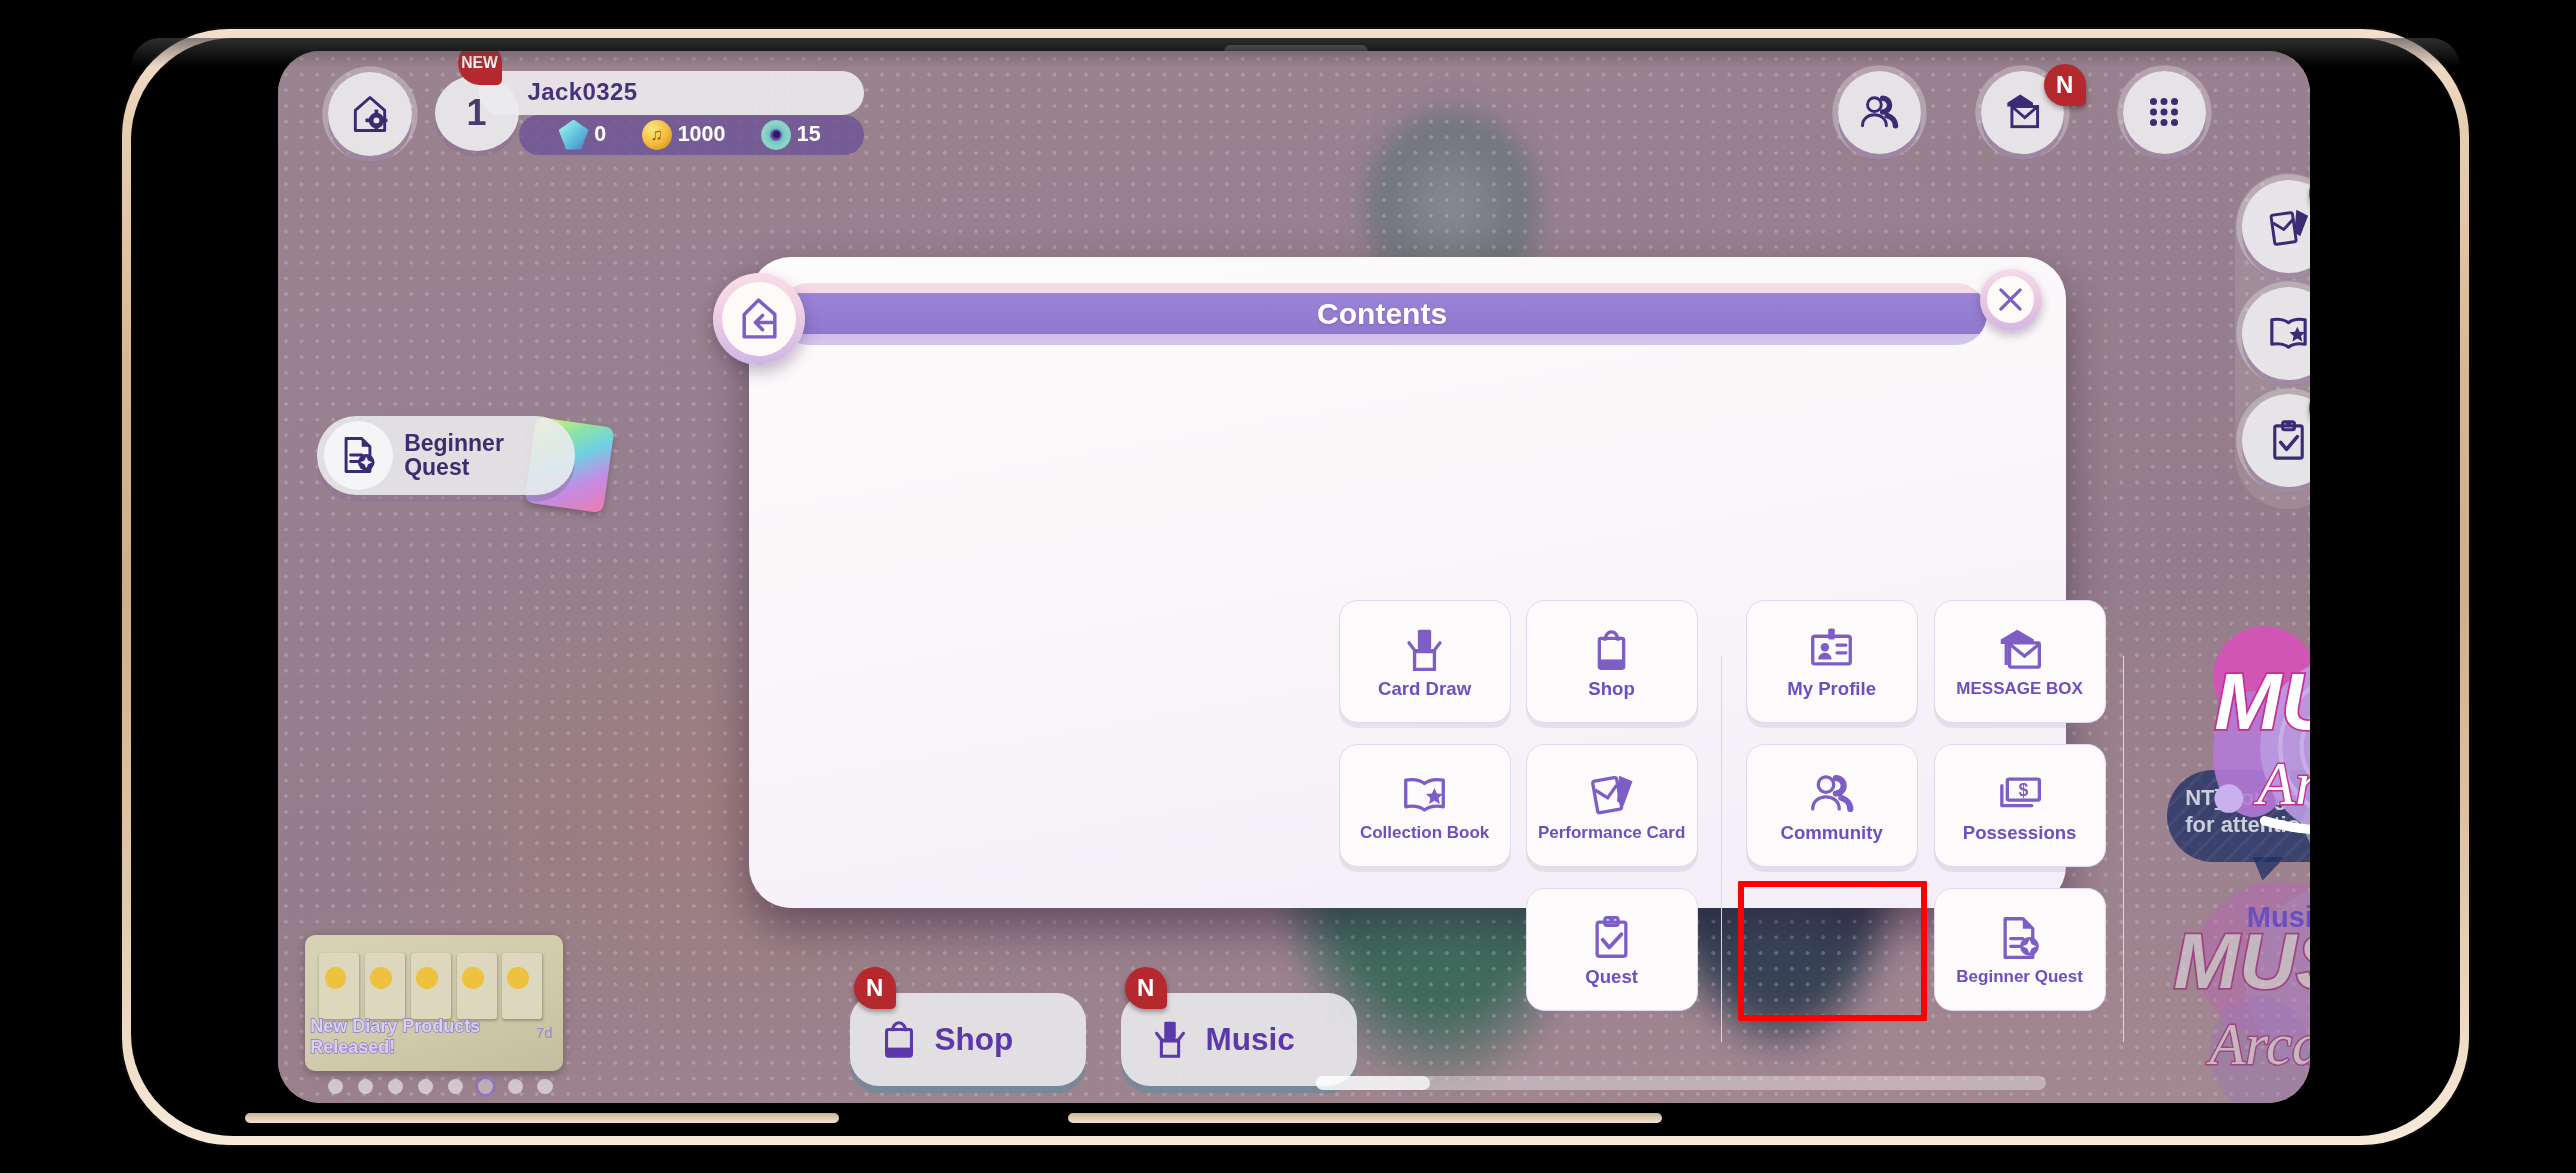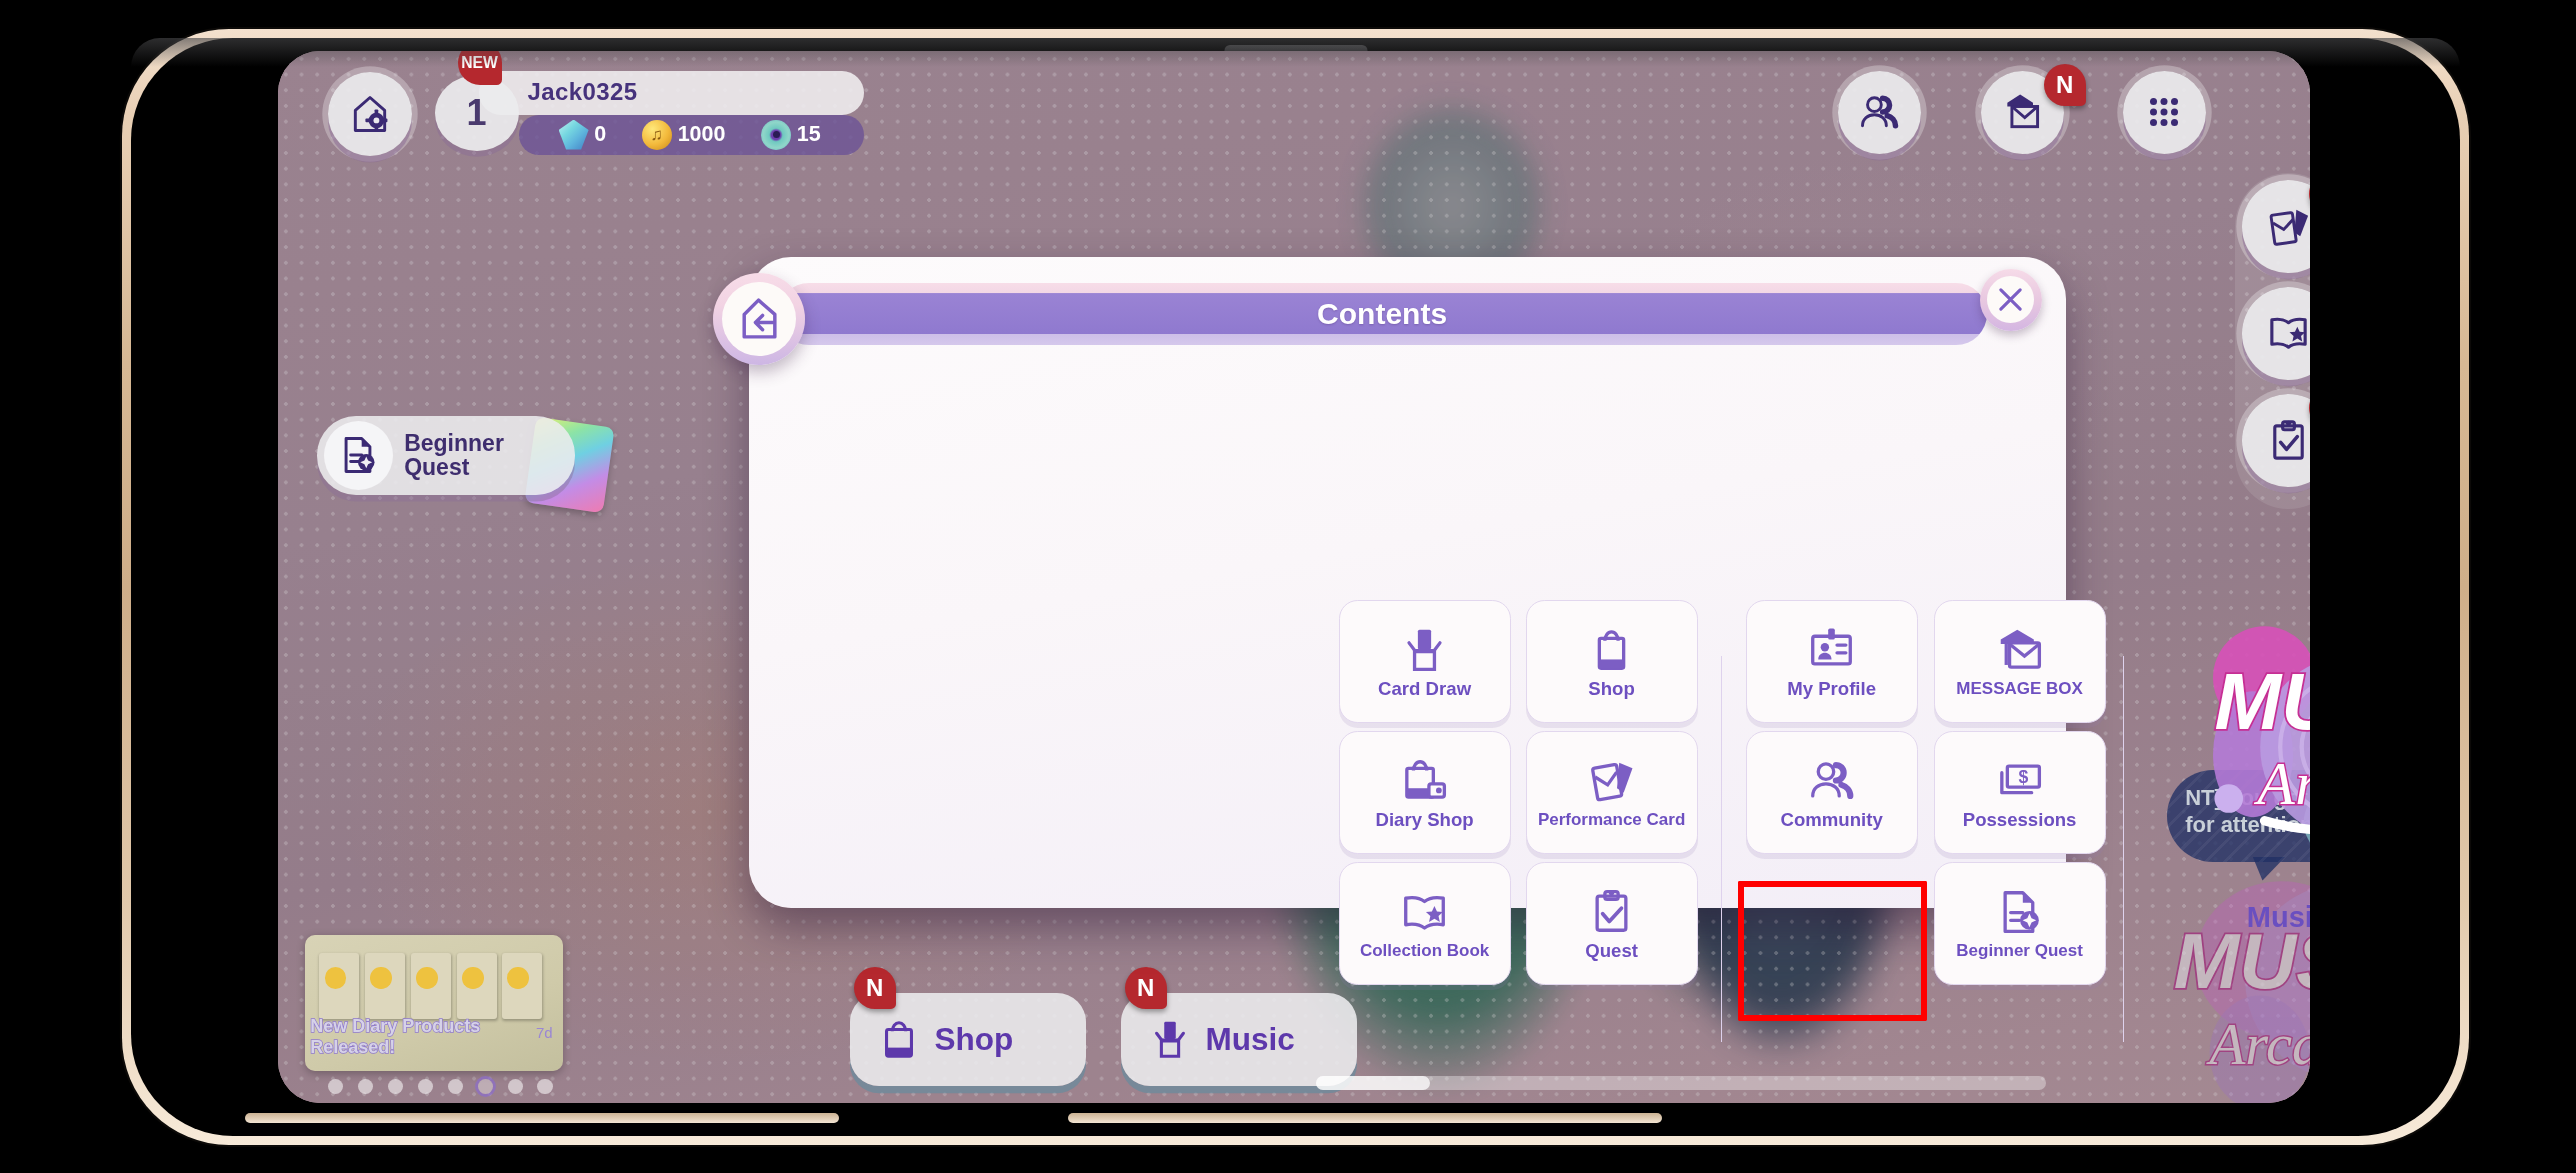--- a/index.html
+++ b/index.html
@@ -296,21 +296,21 @@
   #btn-close {
     position: absolute; left: 1702px; top: 218px; width: 62px; height: 62px;
     border-radius: 50%;
     background: linear-gradient(180deg,#f6dbe8 0%, #e8c8e0 50%, #d4b6e2 100%);
     display:flex;align-items:center;justify-content:center;
     box-shadow: 0 4.3px 10px rgba(60,30,70,.28);
   }
   #btn-close-inner{ width: 47px; height:47px; border-radius:50%; background:#fdfaf8;
     display:flex;align-items:center;justify-content:center; }
 
-  .tile-col { position: absolute; display: flex; flex-direction: column; gap: 8px; }
+  .tile-col { position: absolute; display: flex; flex-direction: column; gap: 21px; }
   .tile {
     width: 172px; height: 123px; border-radius: 18.6px;
     background: #fdfafb;
     border: 1.4px solid #e2d7ee;
     box-shadow: 0 5px 0 rgba(150,125,180,.16);
     display: flex; flex-direction: column; align-items: center; justify-content: center;
     gap: 4.3px;
     position: relative;
   }
   .tile-icon { height: 52px; display:flex; align-items:center; justify-content:center; }
@@ -546,32 +546,20 @@
         <div id="col-a" class="tile-col">
           <div class="tile">
             <div class="tile-icon">
               <svg width="53" height="53" viewBox="0 0 48 48">
                 <rect x="18" y="6" width="12" height="18" rx="1.5" fill="#7c5ec4"></rect>
                 <path d="M10 18 L16 26 L32 26 L38 18" fill="none" stroke="#7c5ec4" stroke-width="3" stroke-linecap="round"></path>
                 <path d="M15 25 h18 v17 h-18 z" fill="none" stroke="#7c5ec4" stroke-width="3"></path>
               </svg>
             </div>
             <div class="tile-label">Card Draw</div>
-          </div>
-          <div class="tile">
-            <div class="tile-icon">
-              <svg width="53" height="53" viewBox="0 0 48 48">
-                <rect x="8" y="13" width="24" height="26" rx="1.5" fill="none" stroke="#7c5ec4" stroke-width="3"></rect>
-                <rect x="8" y="31" width="24" height="8" fill="#7c5ec4"></rect>
-                <path d="M14 15 a6 8 0 0 1 12 0" fill="none" stroke="#7c5ec4" stroke-width="3"></path>
-                <rect x="28" y="27" width="14" height="12" rx="2" fill="#fdfafb" stroke="#7c5ec4" stroke-width="3"></rect>
-                <circle cx="37" cy="33" r="2.6" fill="#7c5ec4"></circle>
-              </svg>
-            </div>
-            <div class="tile-label">Diary Shop</div>
           </div>
           <div class="tile">
             <div class="tile-icon">
               <svg width="53" height="53" viewBox="0 0 48 48">
                 <path d="M24 15c-5-4-11-4-17-3v24c6-1 12-1 17 3 5-4 11-4 17-3V12c-6-1-12-1-17 3z" fill="none" stroke="#7c5ec4" stroke-width="3" stroke-linejoin="round"></path>
                 <path d="M33 19 l2.3 5 5.4.5-4 3.6 1.2 5.3-4.9-2.9-4.9 2.9 1.2-5.3-4-3.6 5.4-.5z" fill="#7c5ec4"></path>
               </svg>
             </div>
             <div class="tile-label small">Collection Book</div>
           </div>

